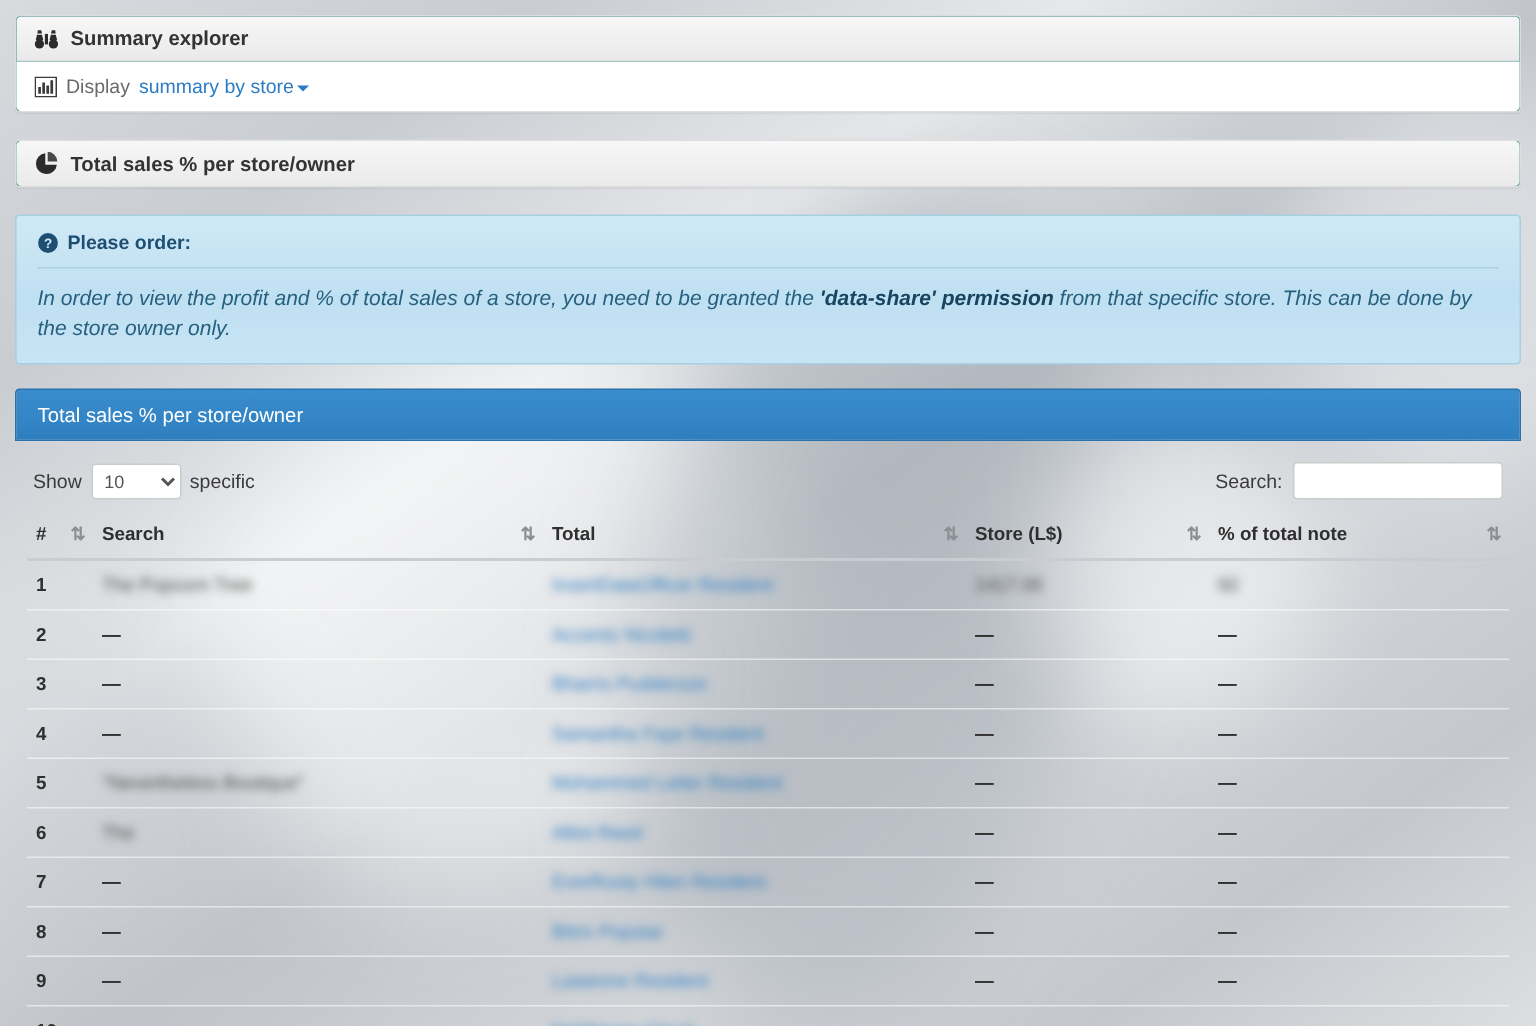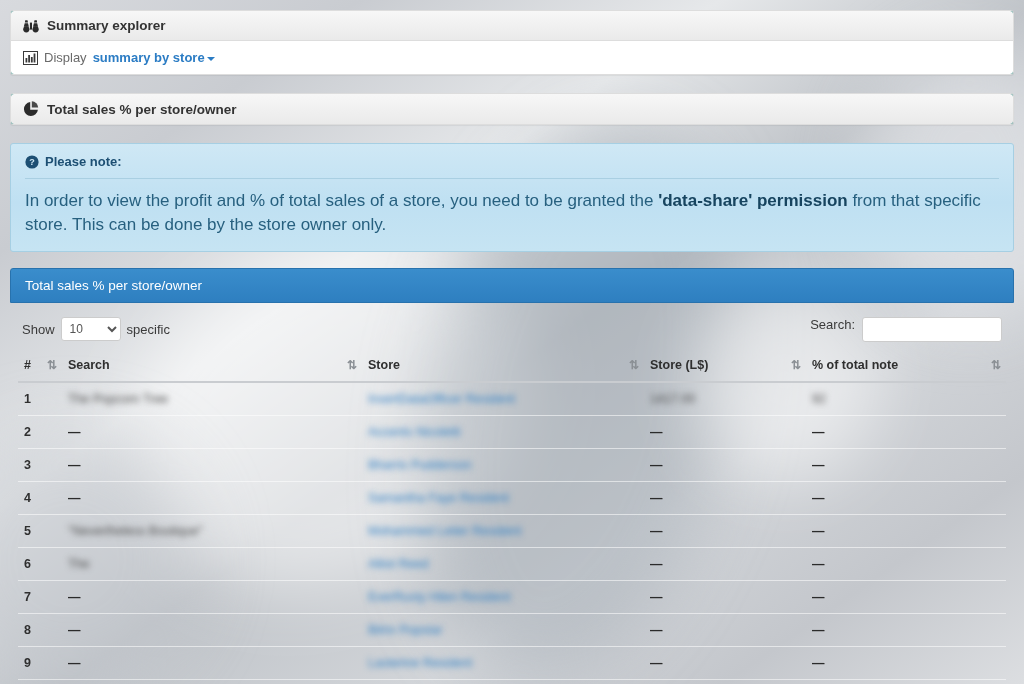--- a/index.html
+++ b/index.html
@@ -50,21 +50,21 @@
     border-radius: 3px 3px 0 0;
   }
   .panel-heading.collapsed-only { border-bottom: none; border-radius: 3px; }
   .panel-body { padding: 9px 12px; background: #fff; border-radius: 0 0 3px 3px; }
 
   .icon { display: inline-flex; align-items: center; justify-content: center; flex: none; }
 
   
   .display-line { display: flex; align-items: center; gap: 6px; font-size: 13px; color: #555; }
   .display-line .lbl { color: #6a6a6a; }
-  .dd-link { color: #2b7cc4; font-weight: bold; text-decoration: none; cursor: pointer; }
+  .dd-link { color: #2b7cc4; font-weight: normal; text-decoration: none; cursor: pointer; }
   .caret {
     display: inline-block; width: 0; height: 0;
     border-left: 4px solid transparent; border-right: 4px solid transparent;
     border-top: 4px solid #2b7cc4; margin-left: 2px; vertical-align: middle;
   }
 
   
   .alert-note {
     margin-top: 18px;
     background: linear-gradient(to bottom,#cfe8f5 0%,#bfe0f2 55%,#c6e4f3 100%);
@@ -72,21 +72,21 @@
     border-radius: 3px;
     padding: 10px 14px 14px;
     color: #2a5d7c;
   }
   .alert-title {
     font-weight: bold; font-size: 13px; color: #1d4f73;
     display: flex; align-items: center; gap: 6px;
     padding-bottom: 9px;
   }
   .alert-hr { border: none; border-top: 1px solid #a9cfe2; margin: 0 0 10px 0; }
-  .alert-text { font-size: 17px; line-height: 1.4; color: #27607f; }
+  .alert-text { font-size: 14px; line-height: 1.4; color: #27607f; font-style: italic; }
   .alert-text b { color: #17445f; }
 
   
   .tbl-panel { margin-top: 16px; border: none; background: transparent; box-shadow: none; }
   .tbl-head-blue {
     background: linear-gradient(to bottom,#3a8dcc 0%,#2e7fc0 100%);
     color: #fff;
     padding: 9px 14px;
     font-size: 13.5px;
     border-radius: 3px 3px 0 0;
@@ -99,21 +99,21 @@
     display: flex; align-items: center; justify-content: space-between;
     padding: 4px 4px 8px 4px;
   }
   .len-ctl { display: flex; align-items: center; gap: 6px; font-size: 13px; color: #3a3a3a; }
   .len-ctl select {
     font-family: "Liberation Sans", sans-serif;
     font-size: 12px; padding: 3px 4px;
     border: 1px solid #ccc; border-radius: 3px;
     background: #fff; color: #555; width: 60px; height: 24px;
   }
-  .search-ctl { display: flex; align-items: flex-start; gap: 7px; font-size: 13px; color: #3a3a3a; }
+  .search-ctl { display: flex; align-items: center; gap: 7px; font-size: 13px; color: #3a3a3a; }
   .search-ctl input {
     font-family: "Liberation Sans", sans-serif;
     font-size: 12px; padding: 4px 6px;
     border: 1px solid #ccc; border-radius: 3px;
     width: 140px; height: 25px; background: #fff;
   }
 
   table.dt { width: 100%; border-collapse: collapse; }
   table.dt thead th {
     text-align: left;
@@ -212,21 +212,21 @@
   </div>
 
   <div class="alert-note">
     <div class="alert-title">
       <span class="icon">
         <svg width="14" height="14" viewBox="0 0 14 14">
           <circle cx="7" cy="7" r="6.6" fill="#1d4f73"></circle>
           <text x="7" y="10.4" font-family="Liberation Sans, sans-serif" font-size="9" font-weight="bold" fill="#cfe8f5" text-anchor="middle">?</text>
         </svg>
       </span>
-      <span>Please note:</span>
+      <span>Please order:</span>
     </div>
     <hr class="alert-hr">
     <div class="alert-text">
       <span>In order to view the profit and % of total sales of a store, you need to be granted the </span><b>'data-share' permission</b><span> from that specific store. This can be done by the store owner only.</span>
     </div>
   </div>
 
   <div class="tbl-panel">
     <div class="tbl-head-blue">
       <span>Total sales % per store/owner</span>
@@ -257,21 +257,21 @@
           <tr>
             <th class="colsort">
               <span>#</span>
               <span class="sort-ico">⇅</span>
             </th>
             <th class="colsort">
               <span>Search</span>
               <span class="sort-ico">⇅</span>
             </th>
             <th class="colsort">
-              <span>Store</span>
+              <span>Total</span>
               <span class="sort-ico">⇅</span>
             </th>
             <th class="colsort">
               <span>Store (L$)</span>
               <span class="sort-ico">⇅</span>
             </th>
             <th class="colsort">
               <span>% of total note</span>
               <span class="sort-ico">⇅</span>
             </th>

